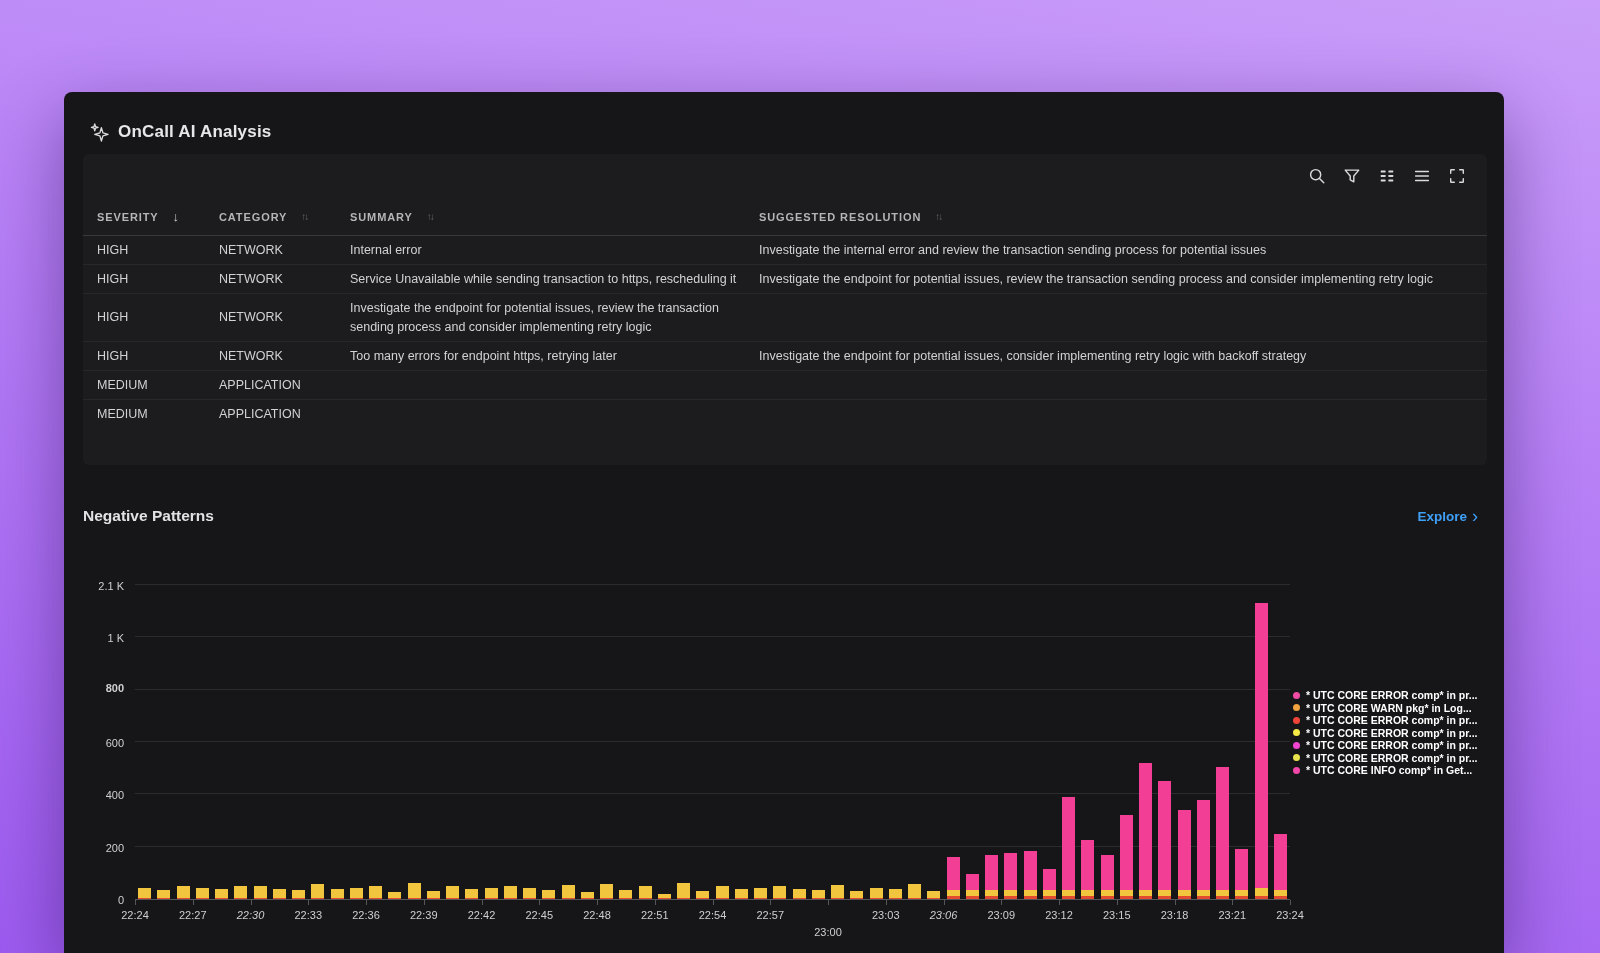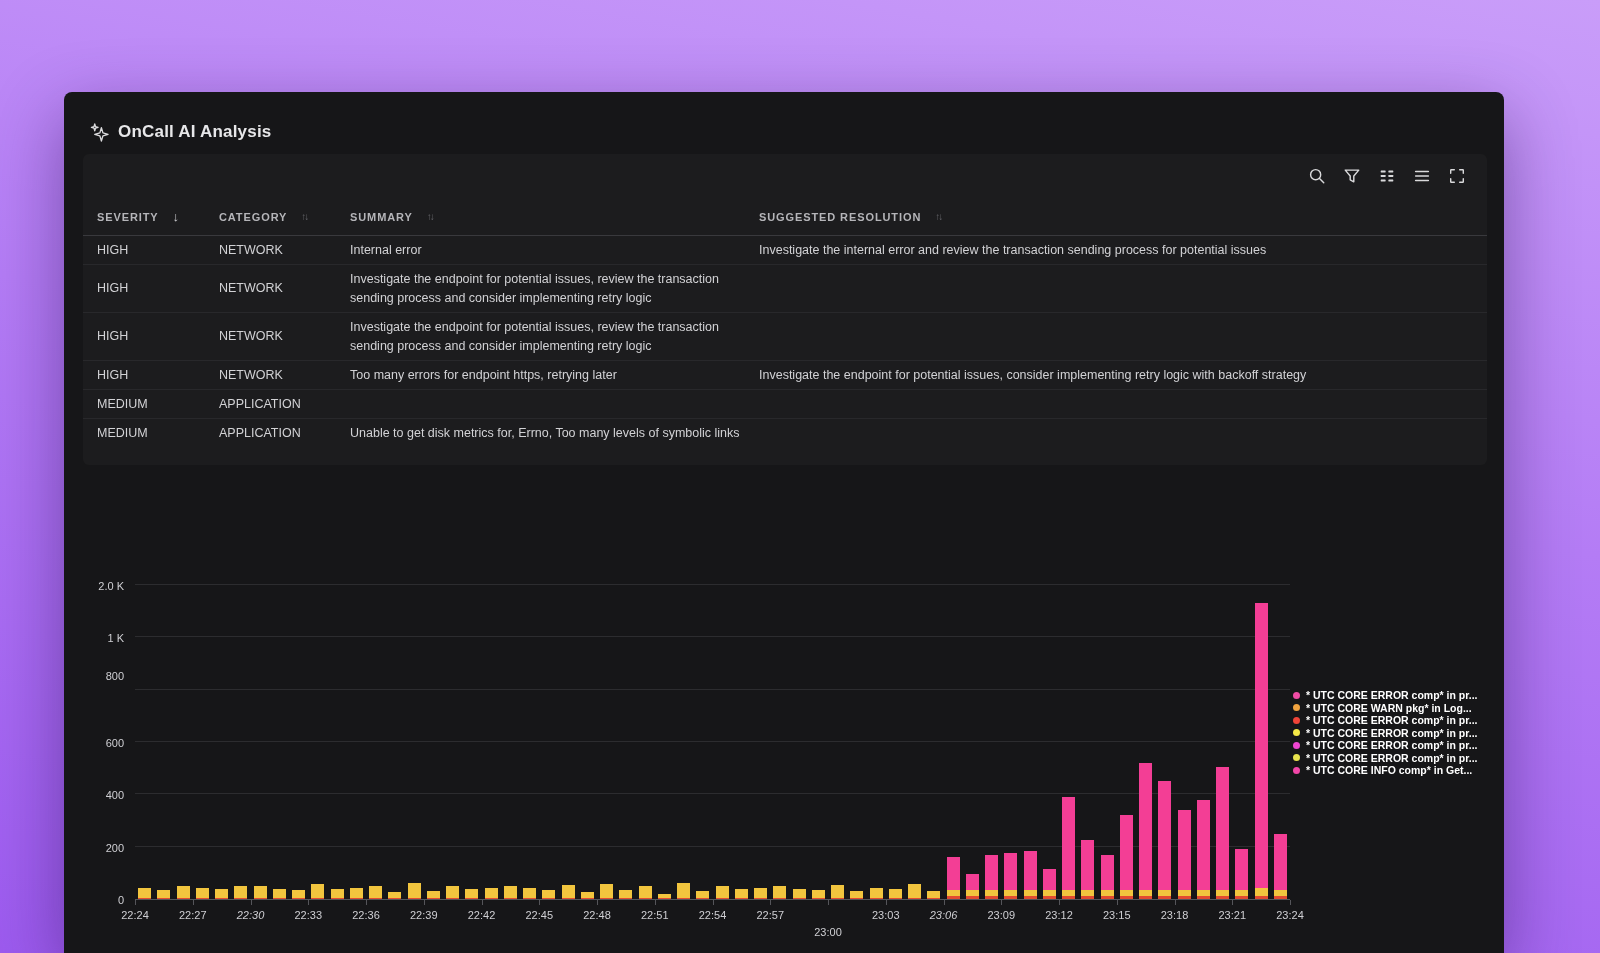--- a/index.html
+++ b/index.html
@@ -153,45 +153,52 @@
     <div class="tbody" id="tbody">
         <div class="trow">
           <div class="td">HIGH</div>
           <div class="td">NETWORK</div>
           <div class="td">Internal error</div>
           <div class="td">Investigate the internal error and review the transaction sending process for potential issues</div>
         </div>
         <div class="trow">
           <div class="td">HIGH</div>
           <div class="td">NETWORK</div>
+          <div class="td">Service Unavailable while sending transaction to https, rescheduling it</div>
           <div class="td">Investigate the endpoint for potential issues, review the transaction sending process and consider implementing retry logic</div>
         </div>
         <div class="trow">
           <div class="td">HIGH</div>
           <div class="td">NETWORK</div>
           <div class="td">Investigate the endpoint for potential issues, review the transaction sending process and consider implementing retry logic</div>
         </div>
         <div class="trow">
           <div class="td">HIGH</div>
           <div class="td">NETWORK</div>
           <div class="td">Too many errors for endpoint https, retrying later</div>
           <div class="td">Investigate the endpoint for potential issues, consider implementing retry logic with backoff strategy</div>
         </div>
         <div class="trow">
           <div class="td">MEDIUM</div>
           <div class="td">APPLICATION</div>
         </div>
         <div class="trow">
           <div class="td">MEDIUM</div>
           <div class="td">APPLICATION</div>
-          <div class="td">Unable to get disk metrics for, Errno, Too many levels of symbolic links</div>
         </div>
       </div>
   </div>
 
+  <div class="section-header">
+    <span class="section-title">Negative Patterns</span>
+    <span class="explore-link">
+      <span>Explore</span>
+      <span class="chev">›</span>
+    </span>
+  </div>
 
   <div class="chart-area" id="chart-area">
     <div class="plot" id="plot">
         <div class="gridline" style="bottom: 52.3333px;"></div>
         <div class="gridline" style="bottom: 104.667px;"></div>
         <div class="gridline" style="bottom: 157px;"></div>
         <div class="gridline" style="bottom: 209.333px;"></div>
         <div class="gridline" style="bottom: 261.667px;"></div>
         <div class="gridline" style="bottom: 314px;"></div>
         <div class="bar-stack" style="left: 3.125px; height: 11.2517px;">
@@ -480,23 +487,23 @@
         </div>
         <div class="legend-item">
           <span class="legend-dot" style="background: rgb(242, 70, 168);"></span>
           <span class="legend-label">* UTC CORE INFO comp* in Get...</span>
         </div>
       </div>
   <div class="ylabel" style="top: 307px;">0</div>
       <div class="ylabel" style="top: 254.667px;">200</div>
       <div class="ylabel" style="top: 202.333px;">400</div>
       <div class="ylabel" style="top: 150px;">600</div>
-      <div class="ylabel" style="top: 83px;">800</div>
+      <div class="ylabel" style="top: 95px; font-weight: bold;">800</div>
       <div class="ylabel" style="top: 45.3333px;">1 K</div>
-      <div class="ylabel" style="top: -7px;">2.0 K</div>
+      <div class="ylabel" style="top: -7px;">2.1 K</div>
       <div class="xtick" style="left: 71px; top: 314px;"></div>
       <div class="xlabel" style="left: 49px; top: 323px;">22:24</div>
       <div class="xtick" style="left: 128.75px; top: 314px;"></div>
       <div class="xlabel" style="left: 106.75px; top: 323px;">22:27</div>
       <div class="xtick" style="left: 186.5px; top: 314px;"></div>
       <div class="xlabel" style="left: 164.5px; top: 323px; font-style: italic;">22:30</div>
       <div class="xtick" style="left: 244.25px; top: 314px;"></div>
       <div class="xlabel" style="left: 222.25px; top: 323px;">22:33</div>
       <div class="xtick" style="left: 302px; top: 314px;"></div>
       <div class="xlabel" style="left: 280px; top: 323px;">22:36</div>

